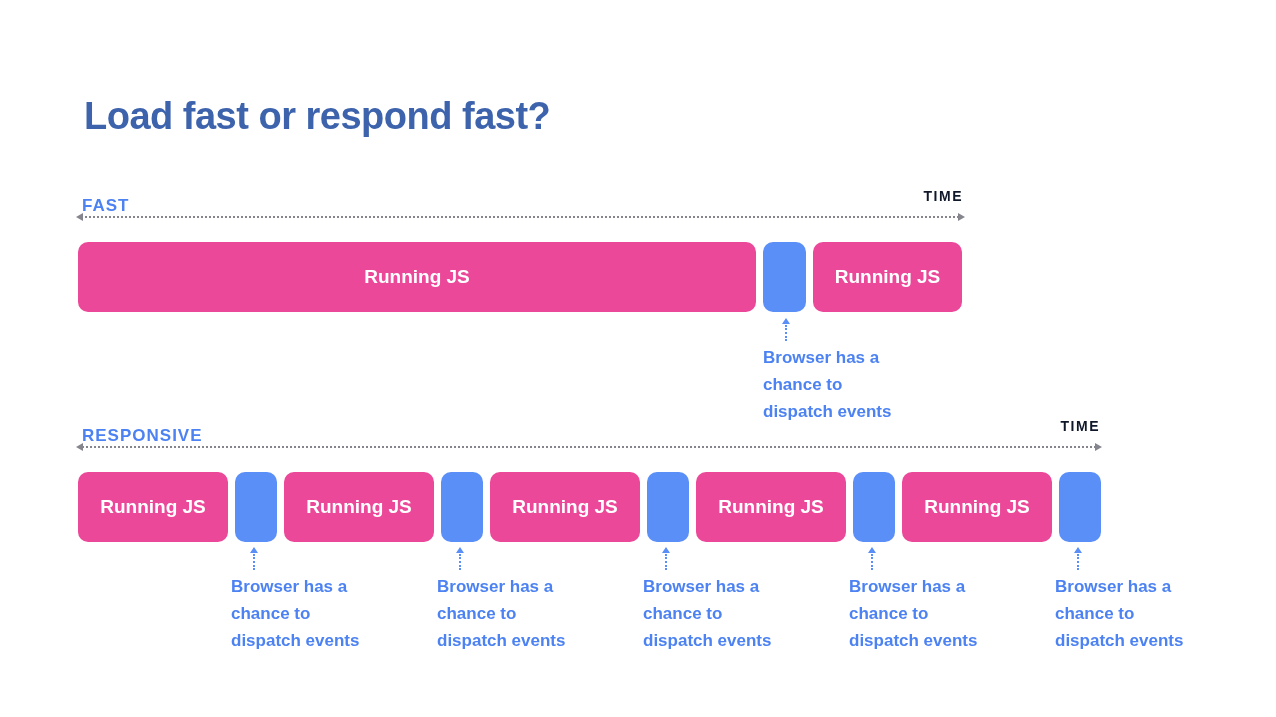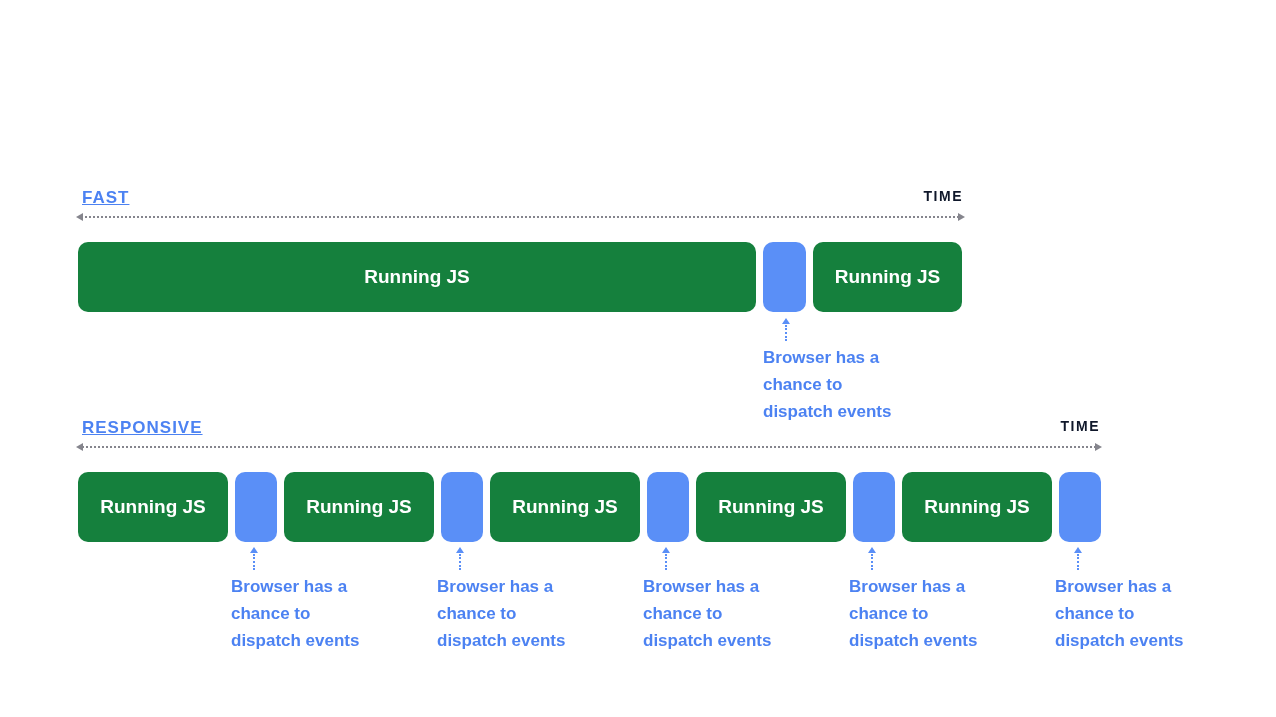--- a/index.html
+++ b/index.html
@@ -10,38 +10,38 @@
   .title {
     position:absolute; left:84px; top:70px;
     font-size:38px; font-weight:bold; color:#3d63ac; letter-spacing:-0.5px;
   }
   .section { position:absolute; }
   .section-fast { left:78px; top:188px; width:885px; }
   .section-responsive { left:78px; top:418px; width:1022px; }
 
   .section-header { position:relative; height:28px; }
   .section-label {
-    position:absolute; left:4px; top:0;
-    font-size:17px; font-weight:bold; color:#4c82f2; letter-spacing:1px;text-decoration:underline;
+    position:absolute; left:4px; top:8px;
+    font-size:17px; font-weight:bold; color:#4c82f2; letter-spacing:1px;
   }
   .time-label {
     position:absolute; left:0; right:0; top:0; text-align:right;
     font-size:14px; font-weight:bold; color:#0f172a; letter-spacing:1.5px;
   }
 
   .axis { position:relative; height:0; border-top:2px dotted #85858d; margin-top:0; }
   .axis-arr { position:absolute; top:-5px; width:0; height:0;
     border-top:4px solid transparent; border-bottom:4px solid transparent; }
   .axis-arr-left  { left:-2px;  border-right:7px solid #85858d; }
   .axis-arr-right { right:-2px; border-left:7px solid #85858d; }
 
   .segments { display:flex; column-gap:7px; margin-top:24px; }
   .seg { height:70px; border-radius:10px; flex:0 0 auto; }
   .seg-js {
-    background:#15803d; color:#ffffff;
+    background:#ec4899; color:#ffffff;
     display:flex; align-items:center; justify-content:center;
     font-size:19px; font-weight:bold;
   }
   .seg-idle { background:#5a8ff7; }
 
   
   .fast-0 { width:678px; } .fast-1 { width:43px; } .fast-2 { width:149px; }
   .resp-bar { width:150px; } .resp-idle { width:42px; }
 
   .ann { position:absolute; width:142px; }
@@ -64,20 +64,21 @@
   
   .ann-f0 { left:685px; }
   .ann-r0 { left:153px; } .ann-r1 { left:359px; } .ann-r2 { left:565px; }
   .ann-r3 { left:771px; } .ann-r4 { left:977px; }
 </style>
 </head>
 <body>
 
 <div class="slide">
 
+  <h1 class="title">Load fast or respond fast?</h1>
 
   <div class="section section-fast">
     <div class="section-header">
       <span class="section-label">FAST</span>
       <span class="time-label">TIME</span>
     </div>
     <div class="axis">
       <span class="axis-arr axis-arr-left"></span>
       <span class="axis-arr axis-arr-right"></span>
     </div>

